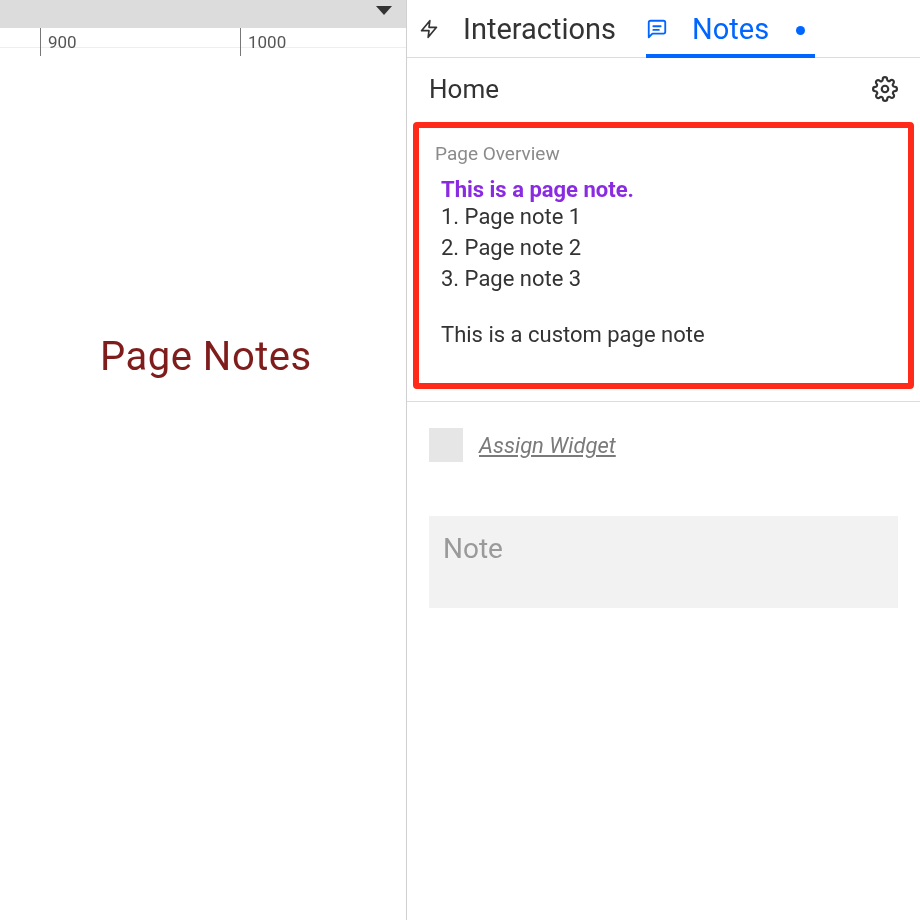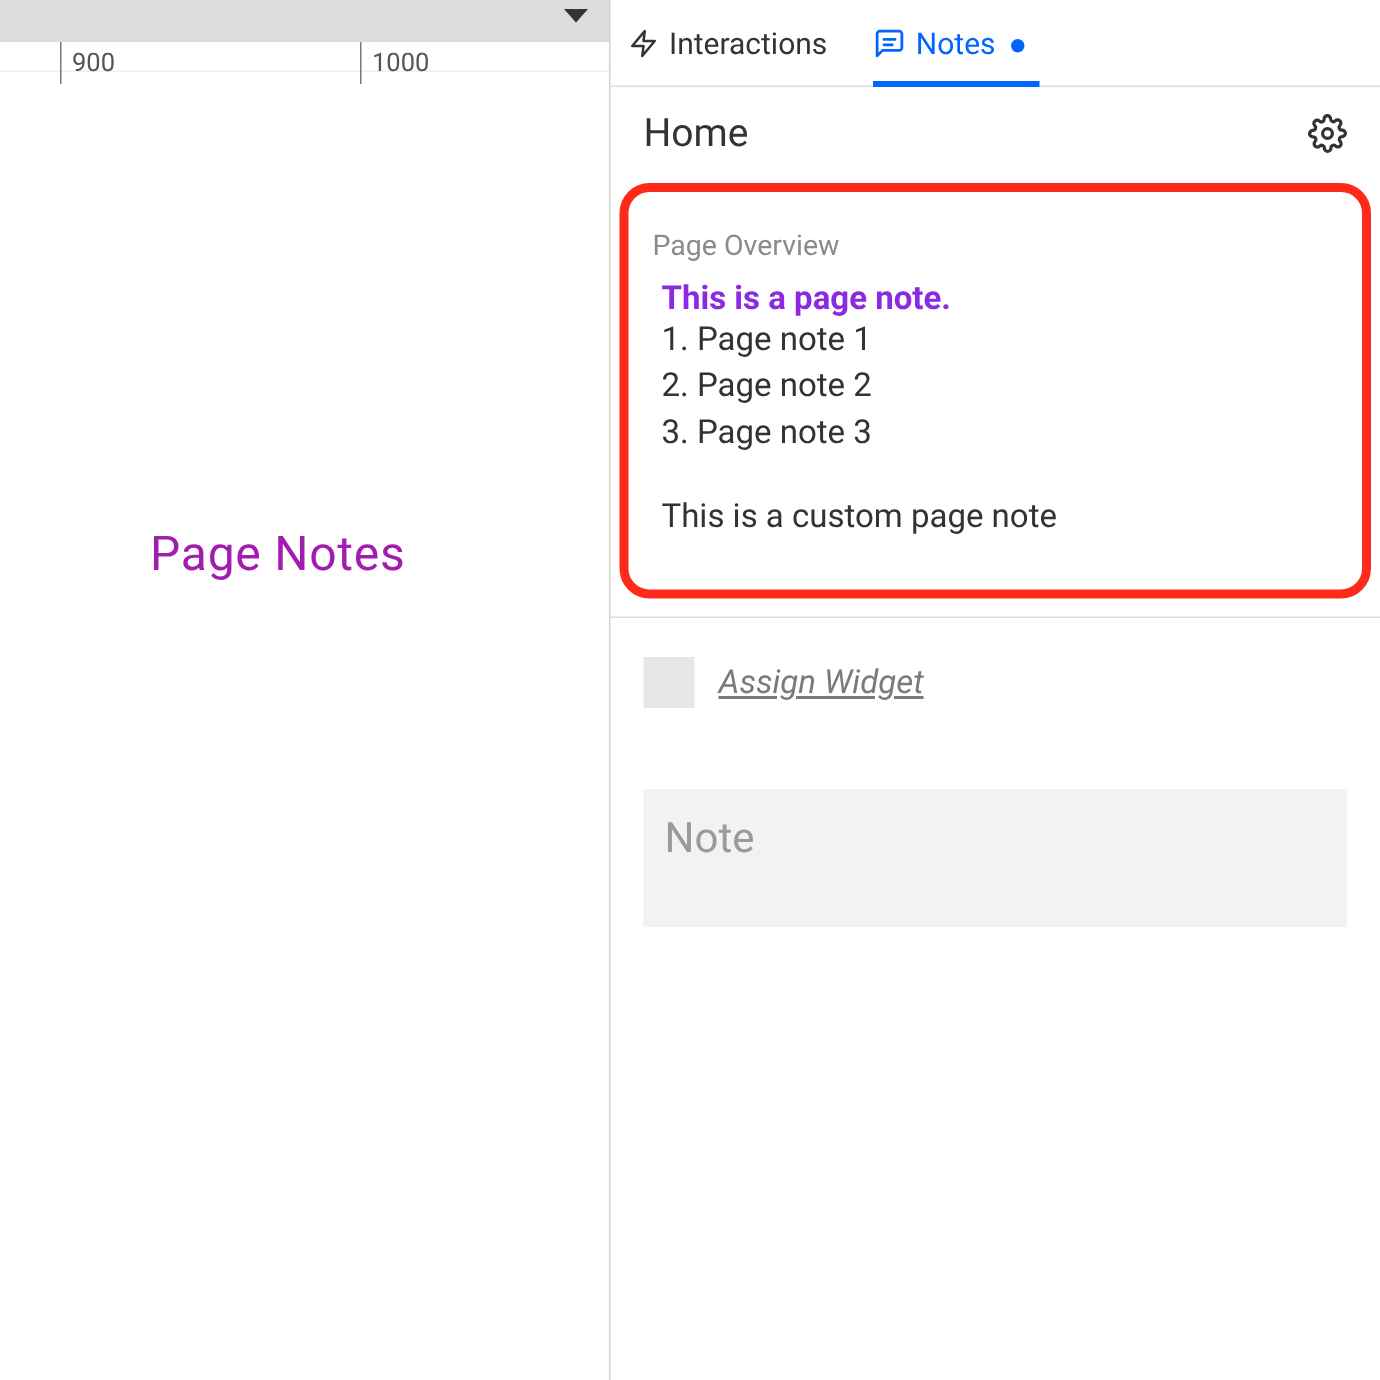--- a/index.html
+++ b/index.html
@@ -5,32 +5,32 @@
   * { box-sizing: border-box; margin: 0; padding: 0; }
   html, body { width: 920px; height: 920px; font-family: -apple-system, BlinkMacSystemFont, "Segoe UI", Roboto, Helvetica, Arial, sans-serif; background: #fff; overflow: hidden; }
   .root { display: flex; width: 920px; height: 920px; }
   .canvas { flex: 0 0 406px; position: relative; height: 100%; }
   .top-gray { position: absolute; top: 0; left: 0; width: 406px; height: 28px; background: #dcdcdc; }
   .dropdown-caret { position: absolute; top: 6px; left: 376px; width: 0; height: 0; border-left: 8px solid transparent; border-right: 8px solid transparent; border-top: 9px solid #333; }
   .ruler { position: absolute; top: 28px; left: 0; width: 406px; height: 20px; background: #ffffff; border-bottom: 1px solid #eee; }
   .ruler-line { position: absolute; top: 0; bottom: 0; width: 0; }
   .tick-major { border-left: 1px solid #777; height: 28px; }
   .tick-label { position: absolute; top: 4px; font-size: 17px; color: #555; }
-  .canvas-label { position: absolute; top: 350px; left: 100px; font-size: 32px; color: #a21caf; letter-spacing: .5px; font-weight: 400; }
+  .canvas-label { position: absolute; top: 333px; left: 100px; font-size: 40px; color: #7f1d1d; letter-spacing: .5px; font-weight: 400; }
   .panel { flex: 1 1 auto; border-left: 1px solid #d0d0d0; height: 100%; display: flex; flex-direction: column; }
   .tabs { display: flex; align-items: center; height: 58px; border-bottom: 1px solid #dcdcdc; padding: 0 12px; gap: 30px; }
-  .tab { display: flex; align-items: center; gap: 7px; font-size: 20px; color: #333; cursor: pointer; position: relative; height: 100%; justify-content: center; }
+  .tab { display: flex; align-items: center; gap: 24px; font-size: 29px; color: #333; cursor: pointer; position: relative; height: 100%; justify-content: center; }
   .tab .icon { display: inline-flex; }
   .tab.active { color: #0066ff; }
   .tab.active::after { content: ""; position: absolute; left: 0; right: -10px; bottom: -1px; height: 4px; background: #0066ff; }
   .active-dot { width: 9px; height: 9px; border-radius: 50%; background: #0066ff; margin-left: 3px; position: relative; top: 2px; }
   .header-row { display: flex; align-items: center; justify-content: space-between; padding: 16px 22px 18px 22px; }
   .header-title { font-size: 26px; color: #333; }
   .gear { color: #333; cursor: pointer; }
-  .notes-box { margin: 0 6px 0 6px; border: 6px solid #ff2a1a; border-radius: 20px; padding: 24px 16px 36px 16px; }
+  .notes-box { margin: 0 6px 0 6px; border: 6px solid #ff2a1a; border-radius: 4px; padding: 14px 16px 36px 16px; }
   .section-label { font-size: 19px; color: #8b8b8b; margin-bottom: 12px; }
   .note-highlight { font-size: 22px; color: #8a2be2; font-weight: 700; margin-left: 6px; }
   .note-line { font-size: 22px; color: #333; margin-left: 6px; line-height: 1.4; }
   .section-gap { height: 28px; }
   .custom-note-body { font-size: 22px; color: #333; margin-left: 6px; }
   .divider { border-top: 1px solid #dcdcdc; margin-top: 12px; }
   .assign-row { display: flex; align-items: center; gap: 16px; padding: 26px 22px 10px 22px; }
   .assign-square { width: 34px; height: 34px; background: #e6e6e6; }
   .assign-link { font-size: 22px; color: #7a7a7a; text-decoration: underline; cursor: pointer; font-style: italic; }
   .note-input { margin: 44px 22px 0 22px; background: #f2f2f2; height: 92px; padding: 16px 14px; font-size: 28px; color: #9a9a9a; }

